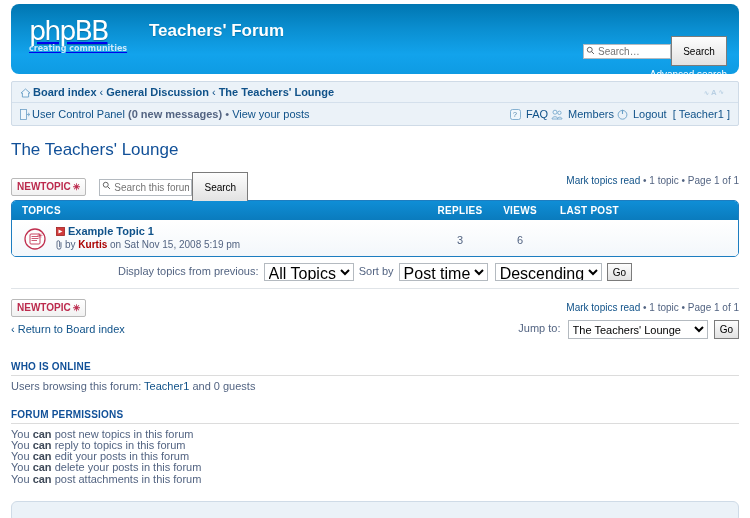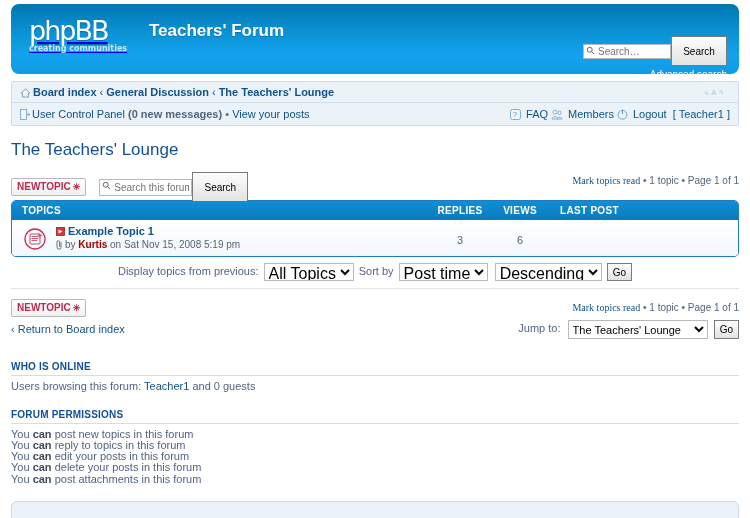--- a/index.html
+++ b/index.html
@@ -156,21 +156,21 @@
     border: 1px solid #b4bac0;
     padding: 0 2px 0 14px;
     font-size: 10px; color: #666;
     font-family: "Liberation Sans", sans-serif;
     vertical-align: middle;
   }
   .toolbar-right {
     position: absolute; right: 0; top: 3px;
     font-size: 10px; color: #536482;
   }
-  .toolbar-right a { color: #105289; text-decoration: none; font-family: Liberation Serif, serif; }
+  .toolbar-right a { color: #105289; text-decoration: none; }
 
   
   .topiclist {
     width: 728px; margin: 4px auto 0;
     border: 1px solid #1d7dc0;
     border-radius: 5px;
     overflow: hidden;
     background: #fff;
   }
   .tl-head {

